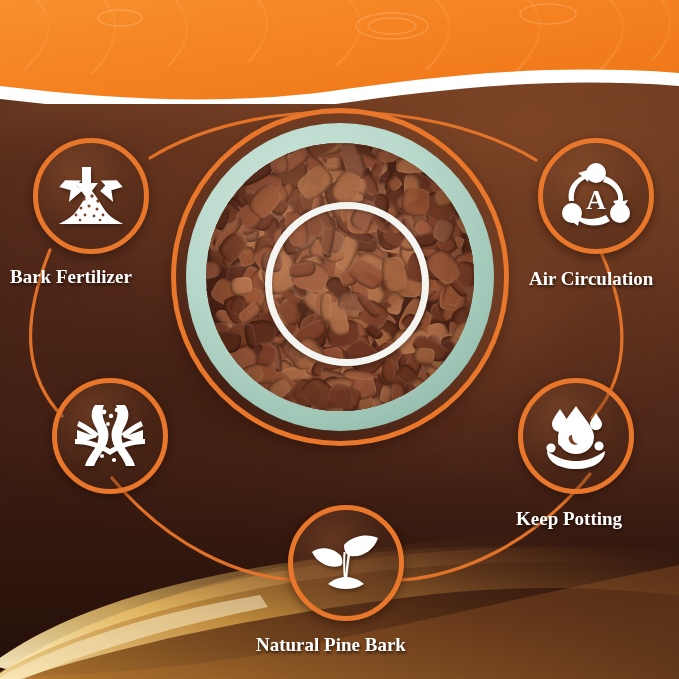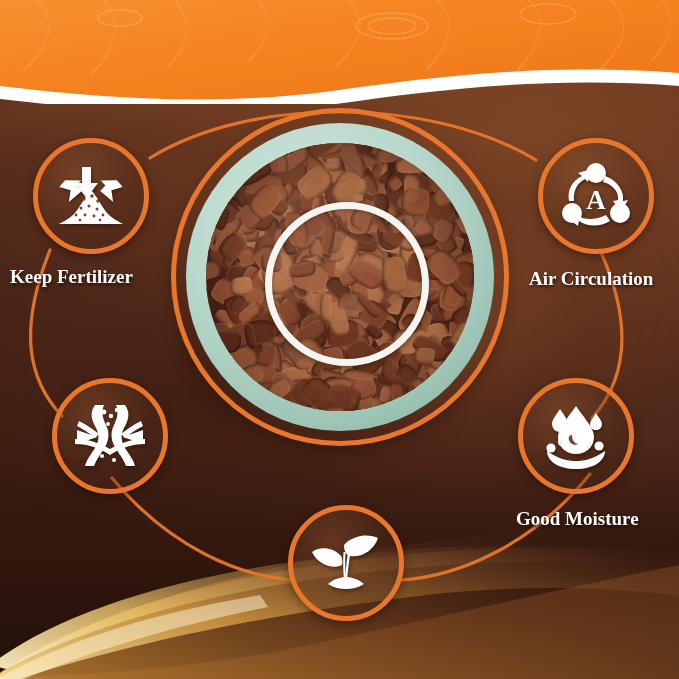--- a/index.html
+++ b/index.html
@@ -800,21 +800,21 @@
           <circle cx="22" cy="52" r="1.4"></circle>
             <circle cx="31" cy="52" r="1.4"></circle>
             <circle cx="40" cy="53" r="1.4"></circle>
           <circle cx="49" cy="52" r="1.4"></circle>
             <circle cx="26" cy="57" r="1.3"></circle>
             <circle cx="46" cy="57" r="1.3"></circle>
         </g>
       </svg>
     </span>
   </div>
-  <div class="feat-label l-fert">Keep Fertilizer</div>
+  <div class="feat-label l-fert">Bark Fertilizer</div>
 
   <div class="feat f-air">
     <span>
       <svg width="72" height="70" viewBox="0 0 72 70">
         <g fill="#ffffff">
           <circle cx="36" cy="12" r="10"></circle>
           <circle cx="12" cy="52" r="10"></circle>
           <circle cx="60" cy="52" r="10"></circle>
           <path d="M45 15 C58 20 64 30 63 40 l5 -1 -7 12 -8 -11 5 -1 C59 32 54 24 43 21 z"></path>
           <path d="M50 60 C40 66 28 66 19 60 l-1 5 -11 -8 12 -7 -1 5 C25 59 36 59 46 54 z"></path>
@@ -860,34 +860,35 @@
           <path d="M57 10 C60 15 63 18 63 21 C63 25 60 27 57 27 C54 27 51 25 51 21 C51 18 54 15 57 10 z"></path>
           <circle cx="23" cy="39" r="4"></circle>
           <circle cx="12" cy="45" r="4.6"></circle>
           <circle cx="60" cy="43" r="4.6"></circle>
           <path d="M8 48 C20 56 28 58 37 58 C46 58 54 56 66 48 C66 58 55 66 37 66 C19 66 8 58 8 48 z"></path>
         </g>
         <path d="M33 32 C33 37 35 40 39 41 C36 43 31 41 30 37 C29 34 31 32 33 32 z" fill="#7b4228"></path>
       </svg>
     </span>
   </div>
-  <div class="feat-label l-moist">Good Moisture</div>
+  <div class="feat-label l-moist">Keep Potting</div>
 
   <div class="feat f-pine">
     <span>
       <svg width="76" height="62" viewBox="0 0 76 62">
         <g fill="#ffffff">
           <path d="M36 13 C46 2 62 2 70 6 C66 18 54 26 42 24 C38 23 36 19 36 13 z"></path>
           <path d="M33 24 C24 14 10 15 4 20 C9 31 22 37 32 34 C35 33 35 29 33 24 z"></path>
           <path d="M35.5 20 C35 28 35 38 36 48 l3 0 C40 38 41 28 43 18 l-2.4 -0.8 C39 26 38 34 37.6 42 C37 34 37 27 37.6 20 z"></path>
           <path d="M20 52 C26 47 32 45 38 45 C44 45 50 47 56 52 C50 56 44 57 38 57 C32 57 26 56 20 52 z"></path>
         </g>
       </svg>
     </span>
   </div>
+  <div class="feat-label l-pine">Natural Pine Bark</div>
 
   <div class="banner">
     <svg class="banner-fill" viewBox="0 0 679 104" preserveAspectRatio="none">
       <defs>
         <linearGradient id="orangeG" x1="0" y1="0" x2="1" y2="1">
           <stop offset="0%" stop-color="#F7902E"></stop>
           <stop offset="45%" stop-color="#F58220"></stop>
           <stop offset="100%" stop-color="#EE7518"></stop>
         </linearGradient>
         <linearGradient id="swirlG" x1="0" y1="0" x2="1" y2="0">

